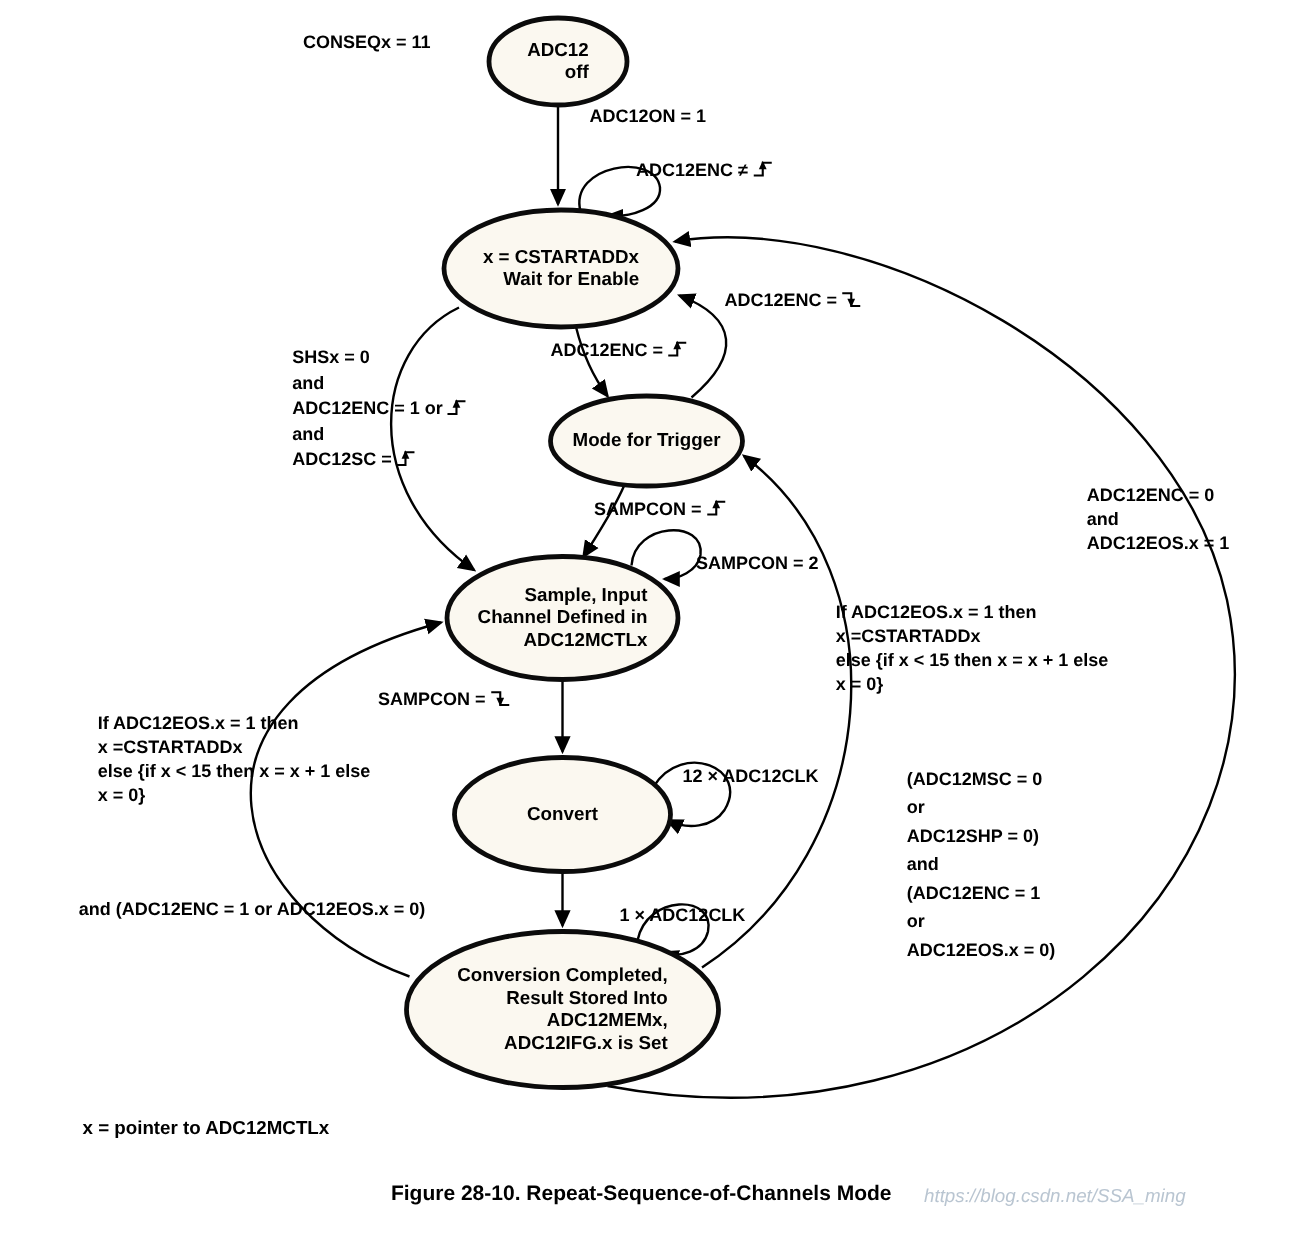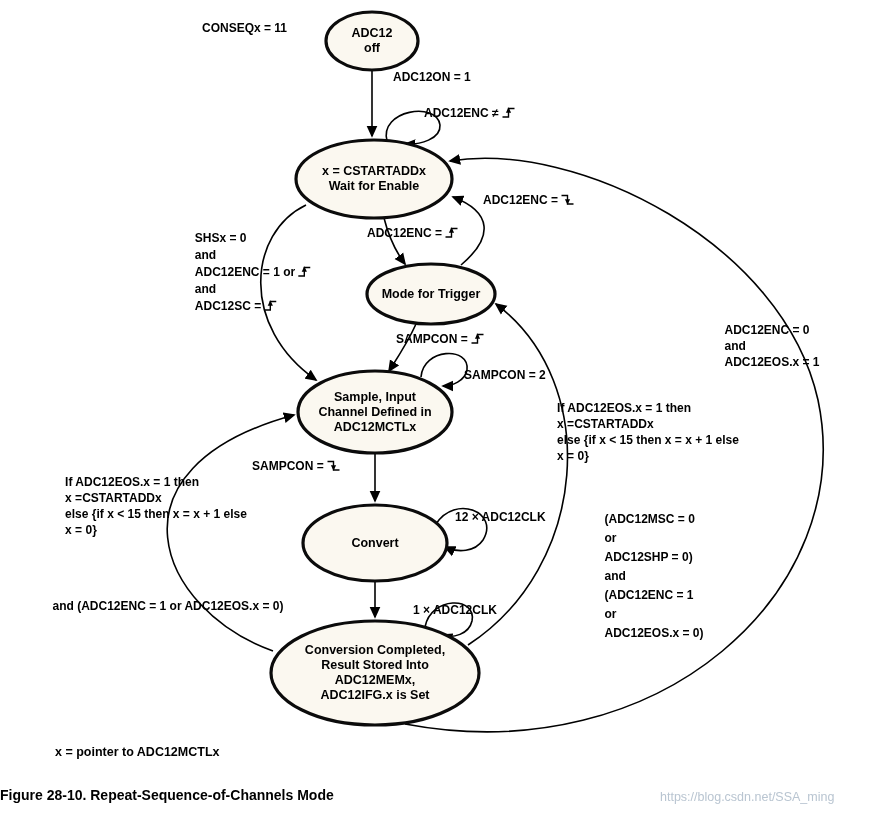--- a/index.html
+++ b/index.html
@@ -1,30 +1,30 @@
 <!DOCTYPE html>
 <html><head>
 <meta charset="utf-8">
 <style>
   html,body{margin:0;padding:0;background:#fff;}
   body{font-family:"Liberation Sans",sans-serif;}
   .canvas{position:relative;width:875px;height:826px;background:#ffffff;overflow:hidden;}
   .edges{position:absolute;left:0;top:0;}
   .edge{fill:none;stroke:#000;stroke-width:1.6;}
   .st{stroke:#0b0b0b;stroke-width:3.2;}
-  .state{position:absolute;transform:translate(-50%,-50%);text-align:center;font-weight:bold;color:#000;
+  .state{position:absolute;transform:translate(-50%,-50%);text-align:right;font-weight:bold;color:#000;
          font-size:12.5px;line-height:15px;white-space:nowrap;}
   .lbl{position:absolute;font-weight:bold;font-size:12px;color:#000;white-space:nowrap;line-height:16px;}
   .center{transform:translateX(-50%);text-align:left;}
   .lh17 div{line-height:17px;}
   .lh19 div{line-height:19px;margin-left:48px;}
   .esym{display:inline-block;margin-left:3px;vertical-align:-2px;}
   .esym svg{display:block;}
-  .caption{position:absolute;left:0;top:787px;width:855px;text-align:left;font-weight:bold;font-size:14px;color:#000;}
-  .watermark{position:absolute;left:660px;top:790px;font-size:12.5px;color:#b9c5d1;white-space:nowrap;}
+  .caption{position:absolute;left:0;top:787px;width:855px;text-align:center;font-weight:bold;font-size:14px;color:#000;}
+  .watermark{position:absolute;left:616px;top:790px;font-size:12.5px;color:#b9c5d1;white-space:nowrap;font-style:italic;}
   .footnote{position:absolute;left:55px;top:745px;font-weight:bold;font-size:12.5px;color:#000;white-space:nowrap;}
 </style>
 </head>
 <body>
 
 <div class="canvas">
 
   <svg class="edges" width="875" height="826" viewBox="0 0 875 826">
     <defs>
       <marker id="arw" viewBox="0 0 10 10" refX="8.5" refY="5" markerWidth="7.5" markerHeight="7.5" orient="auto">

